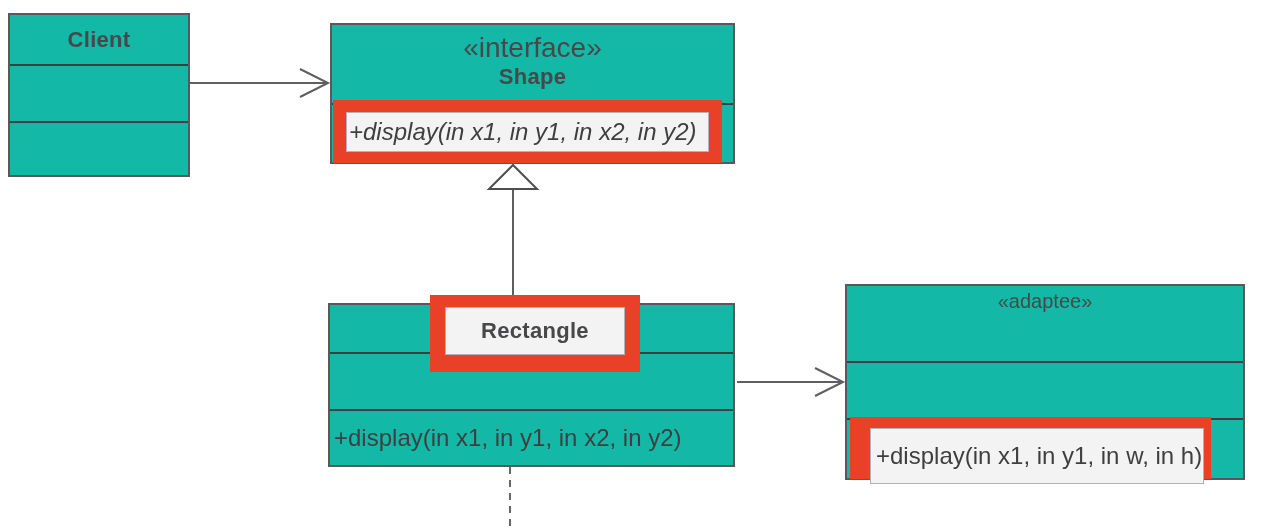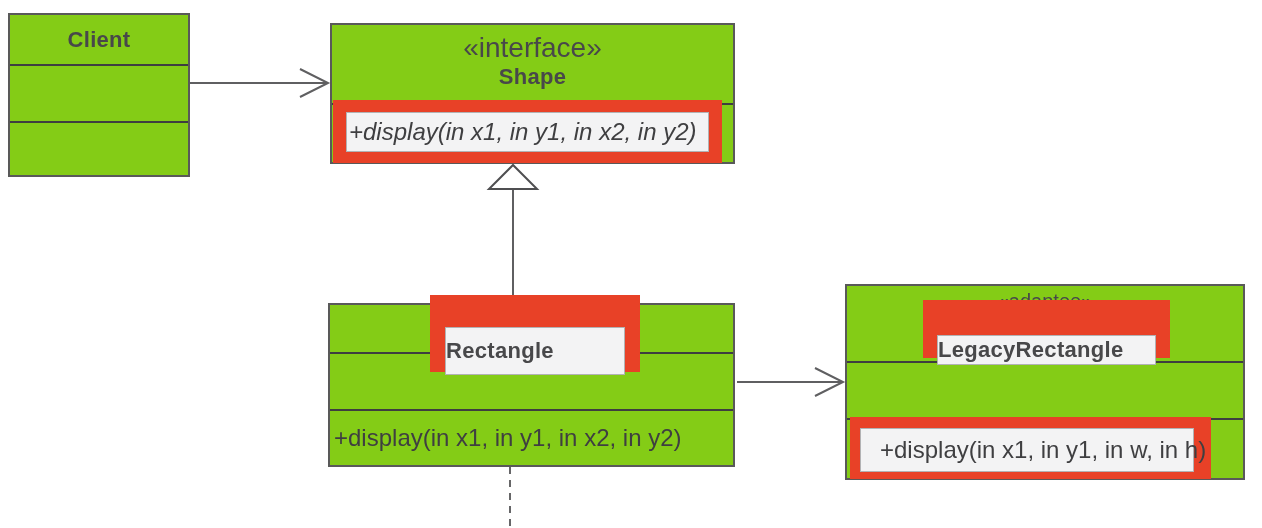--- a/index.html
+++ b/index.html
@@ -8,21 +8,21 @@
     width: 1262px;
     height: 528px;
     background: #ffffff;
     overflow: hidden;
     font-family: "Liberation Sans", "DejaVu Sans", sans-serif;
     color: #424244;
   }
   
   .uml-box {
     position: absolute;
-    background: #84cc16;
+    background: #14b8a6;
     border: 2px solid #595959;
     box-sizing: border-box;
     z-index: 1;
   }
   .cmp {
     box-sizing: border-box;
     display: flex;
     align-items: center;
     white-space: nowrap;
   }
@@ -65,21 +65,21 @@
   .hl-inner {
     position: absolute;
     background: #f3f3f4;
     border: 1px solid #b2b2b4;
     box-sizing: border-box;
     display: flex;
     align-items: center;
     white-space: nowrap;
     overflow: visible;
   }
-  .hl-inner.centered { justify-content: flex-start; margin-top: 20px; }
+  .hl-inner.centered { justify-content: center; }
   .italic { font-style: italic; }
 
   
   .peek-text {
     position: absolute;
     width: 100%;
     text-align: center;
     font-size: 20px;
     color: #48484a;
     z-index: 1;
@@ -147,25 +147,20 @@
       <span class="method-text italic">+display(in x1, in y1, in x2, in y2)</span>
     </div>
   </div>
 
   <div class="hl-frame" style="left:430px; top:295px; width:210px; height:77px;">
     <div class="hl-inner centered" style="left:15px; top:12px; width:180px; height:48px;">
       <span class="class-name">Rectangle</span>
     </div>
   </div>
 
-  <div class="hl-frame" style="left:923px; top:300px; width:247px; height:58px;">
-    <div class="hl-inner centered" style="left:14px; top:15px; width:219px; height:30px;">
-      <span class="class-name">LegacyRectangle</span>
-    </div>
-  </div>
 
   <div class="hl-frame" style="left:850px; top:417px; width:361px; height:62px;">
-    <div class="hl-inner" style="left:10px; top:11px; width:334px; height:44px; padding-left:19px;">
+    <div class="hl-inner" style="left:20px; top:11px; width:334px; height:56px; padding-left:5px;">
       <span class="method-text">+display(in x1, in y1, in w, in h)</span>
     </div>
   </div>
 
 </div>
 
 </body></html>

